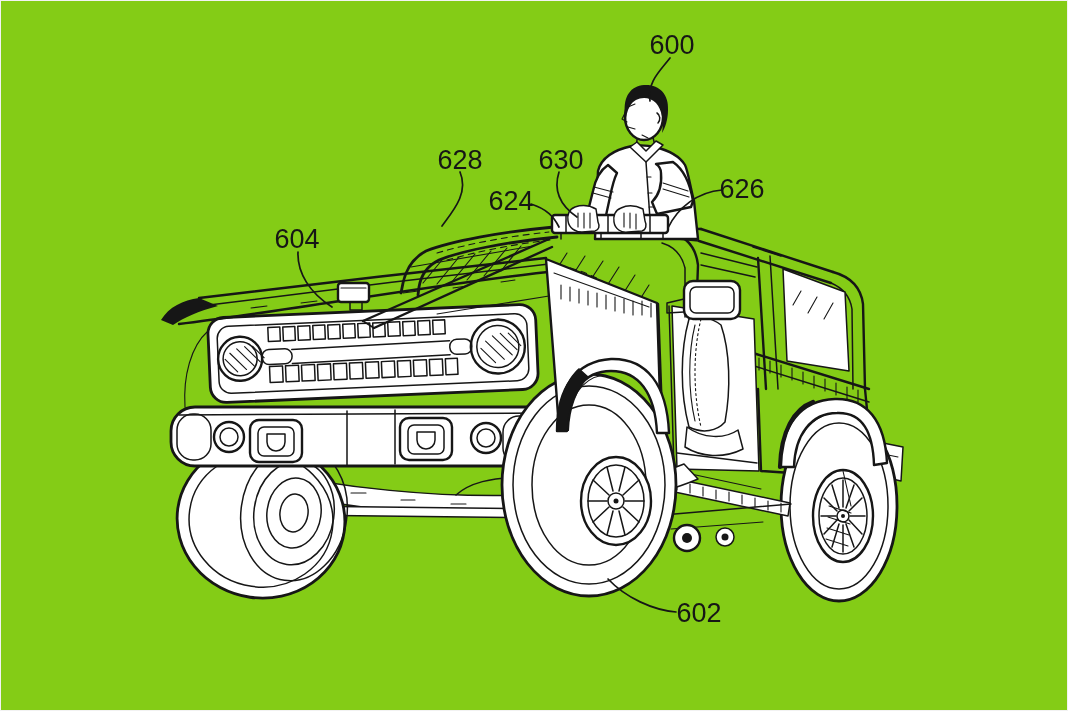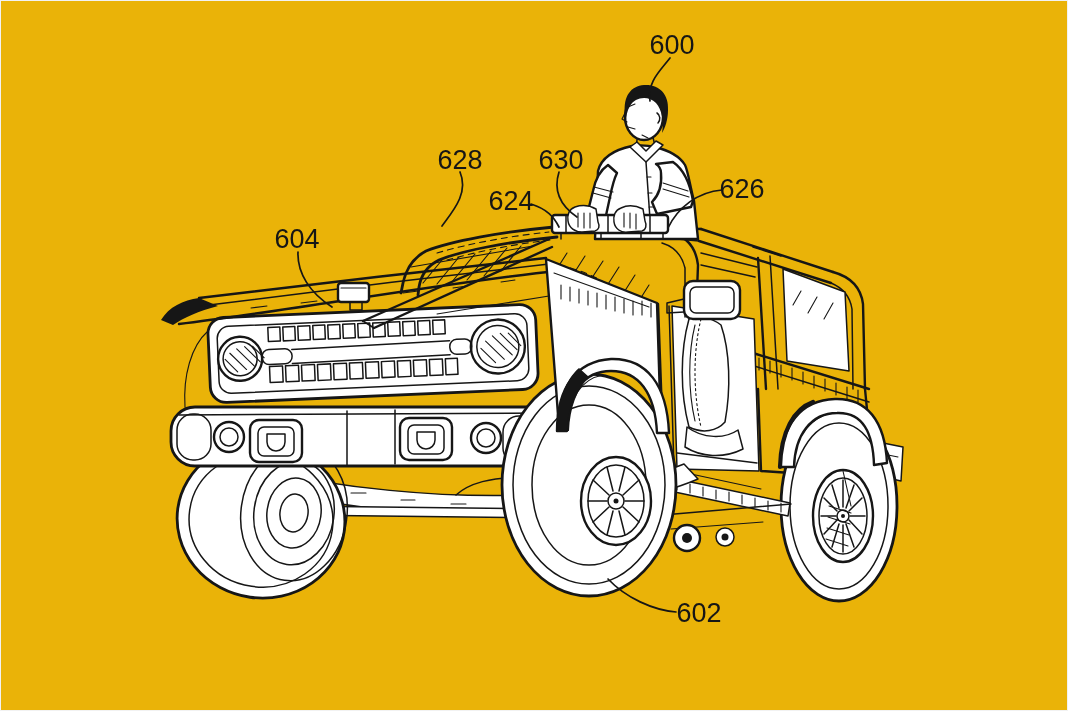--- a/index.html
+++ b/index.html
@@ -1,16 +1,16 @@
 <!DOCTYPE html>
 <html><head>
 <meta charset="utf-8">
 <style>
   html,body{margin:0;padding:0;background:#ffffff;}
-  #stage{position:relative;width:1068px;height:711px;background:#eab308;overflow:hidden;border:1px solid #f2f2f2;box-sizing:border-box;}
+  #stage{position:relative;width:1068px;height:711px;background:#84cc16;overflow:hidden;border:1px solid #f2f2f2;box-sizing:border-box;}
   svg{display:block;}
   .s  {stroke:#161616;fill:none;stroke-width:2.4;stroke-linecap:round;stroke-linejoin:round;}
   .sw {stroke:#161616;fill:#ffffff;stroke-width:2.4;stroke-linecap:round;stroke-linejoin:round;}
   .t  {stroke-width:1.5;}
   .h  {stroke-width:1.1;}
   .w28{stroke-width:2.8;}
   .thick{stroke-width:4.2;}
   .fillink{fill:#161616;stroke:none;}
   .dash{stroke-dasharray:6 5;}
   .dot {stroke-dasharray:2 3;}

